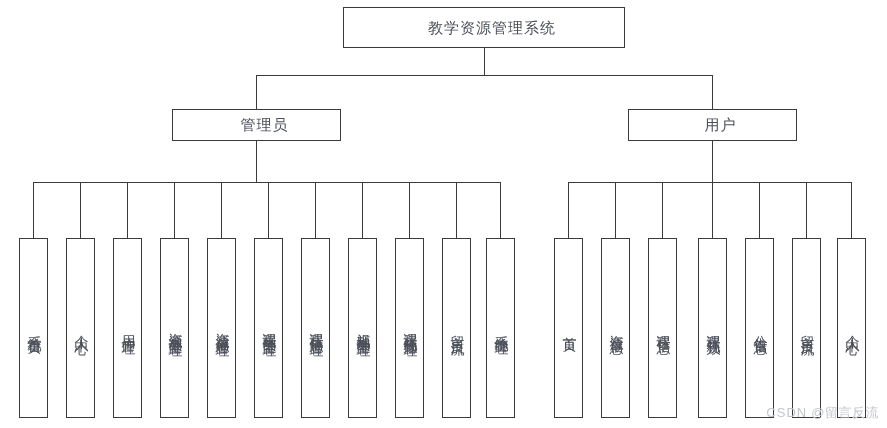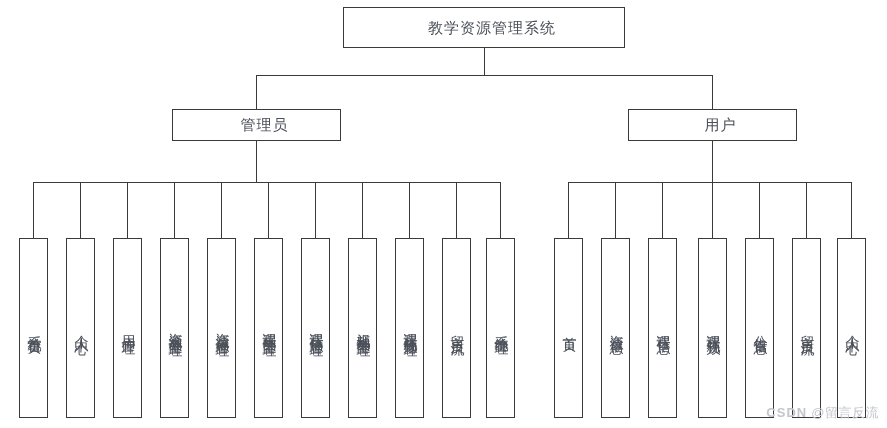--- a/index.html
+++ b/index.html
@@ -59,21 +59,21 @@
     position: absolute;
     right: 8px;
     bottom: 6px;
     font-size: 13px;
     color: #c3c6cc;
     font-family: "Liberation Sans", sans-serif;
     letter-spacing: 0.5px;
     white-space: nowrap;
     user-select: none;
   }
-  #watermark .wm-brand { font-weight: bold; letter-spacing: 1px; margin-top: 32px; }
+  #watermark .wm-brand { font-weight: normal; letter-spacing: 1px; margin-top: 32px; }
 </style>
 </head>
 <body>
 
 <div id="diagram-root">
 
   <div class="node node-horizontal" style="left:343px; top:7px; width:282px; height:41px;">
     <span>教学资源管理系统</span>
   </div>
 

